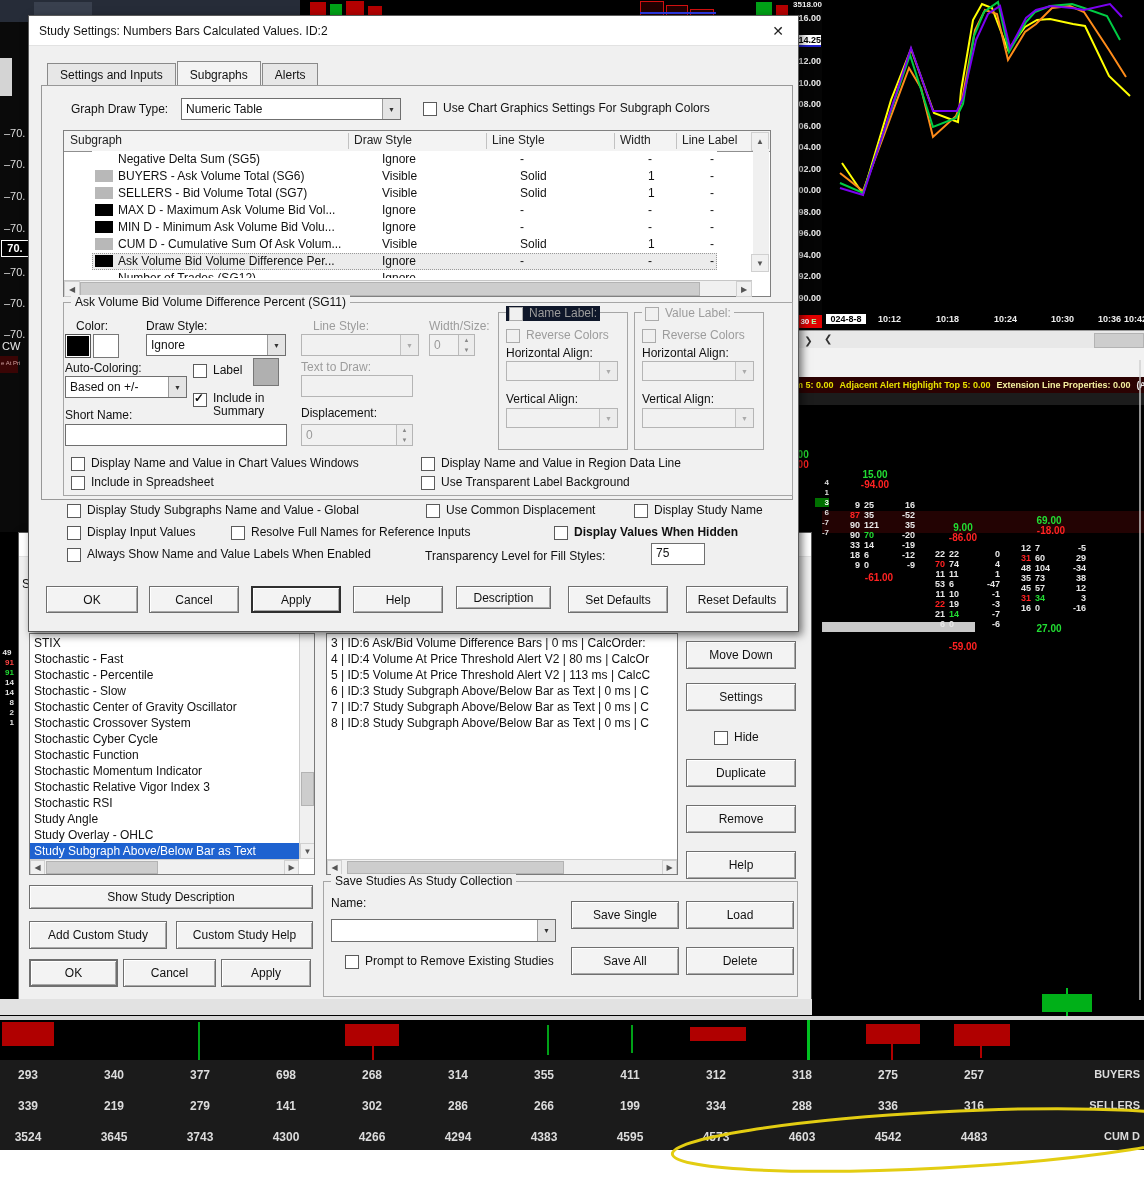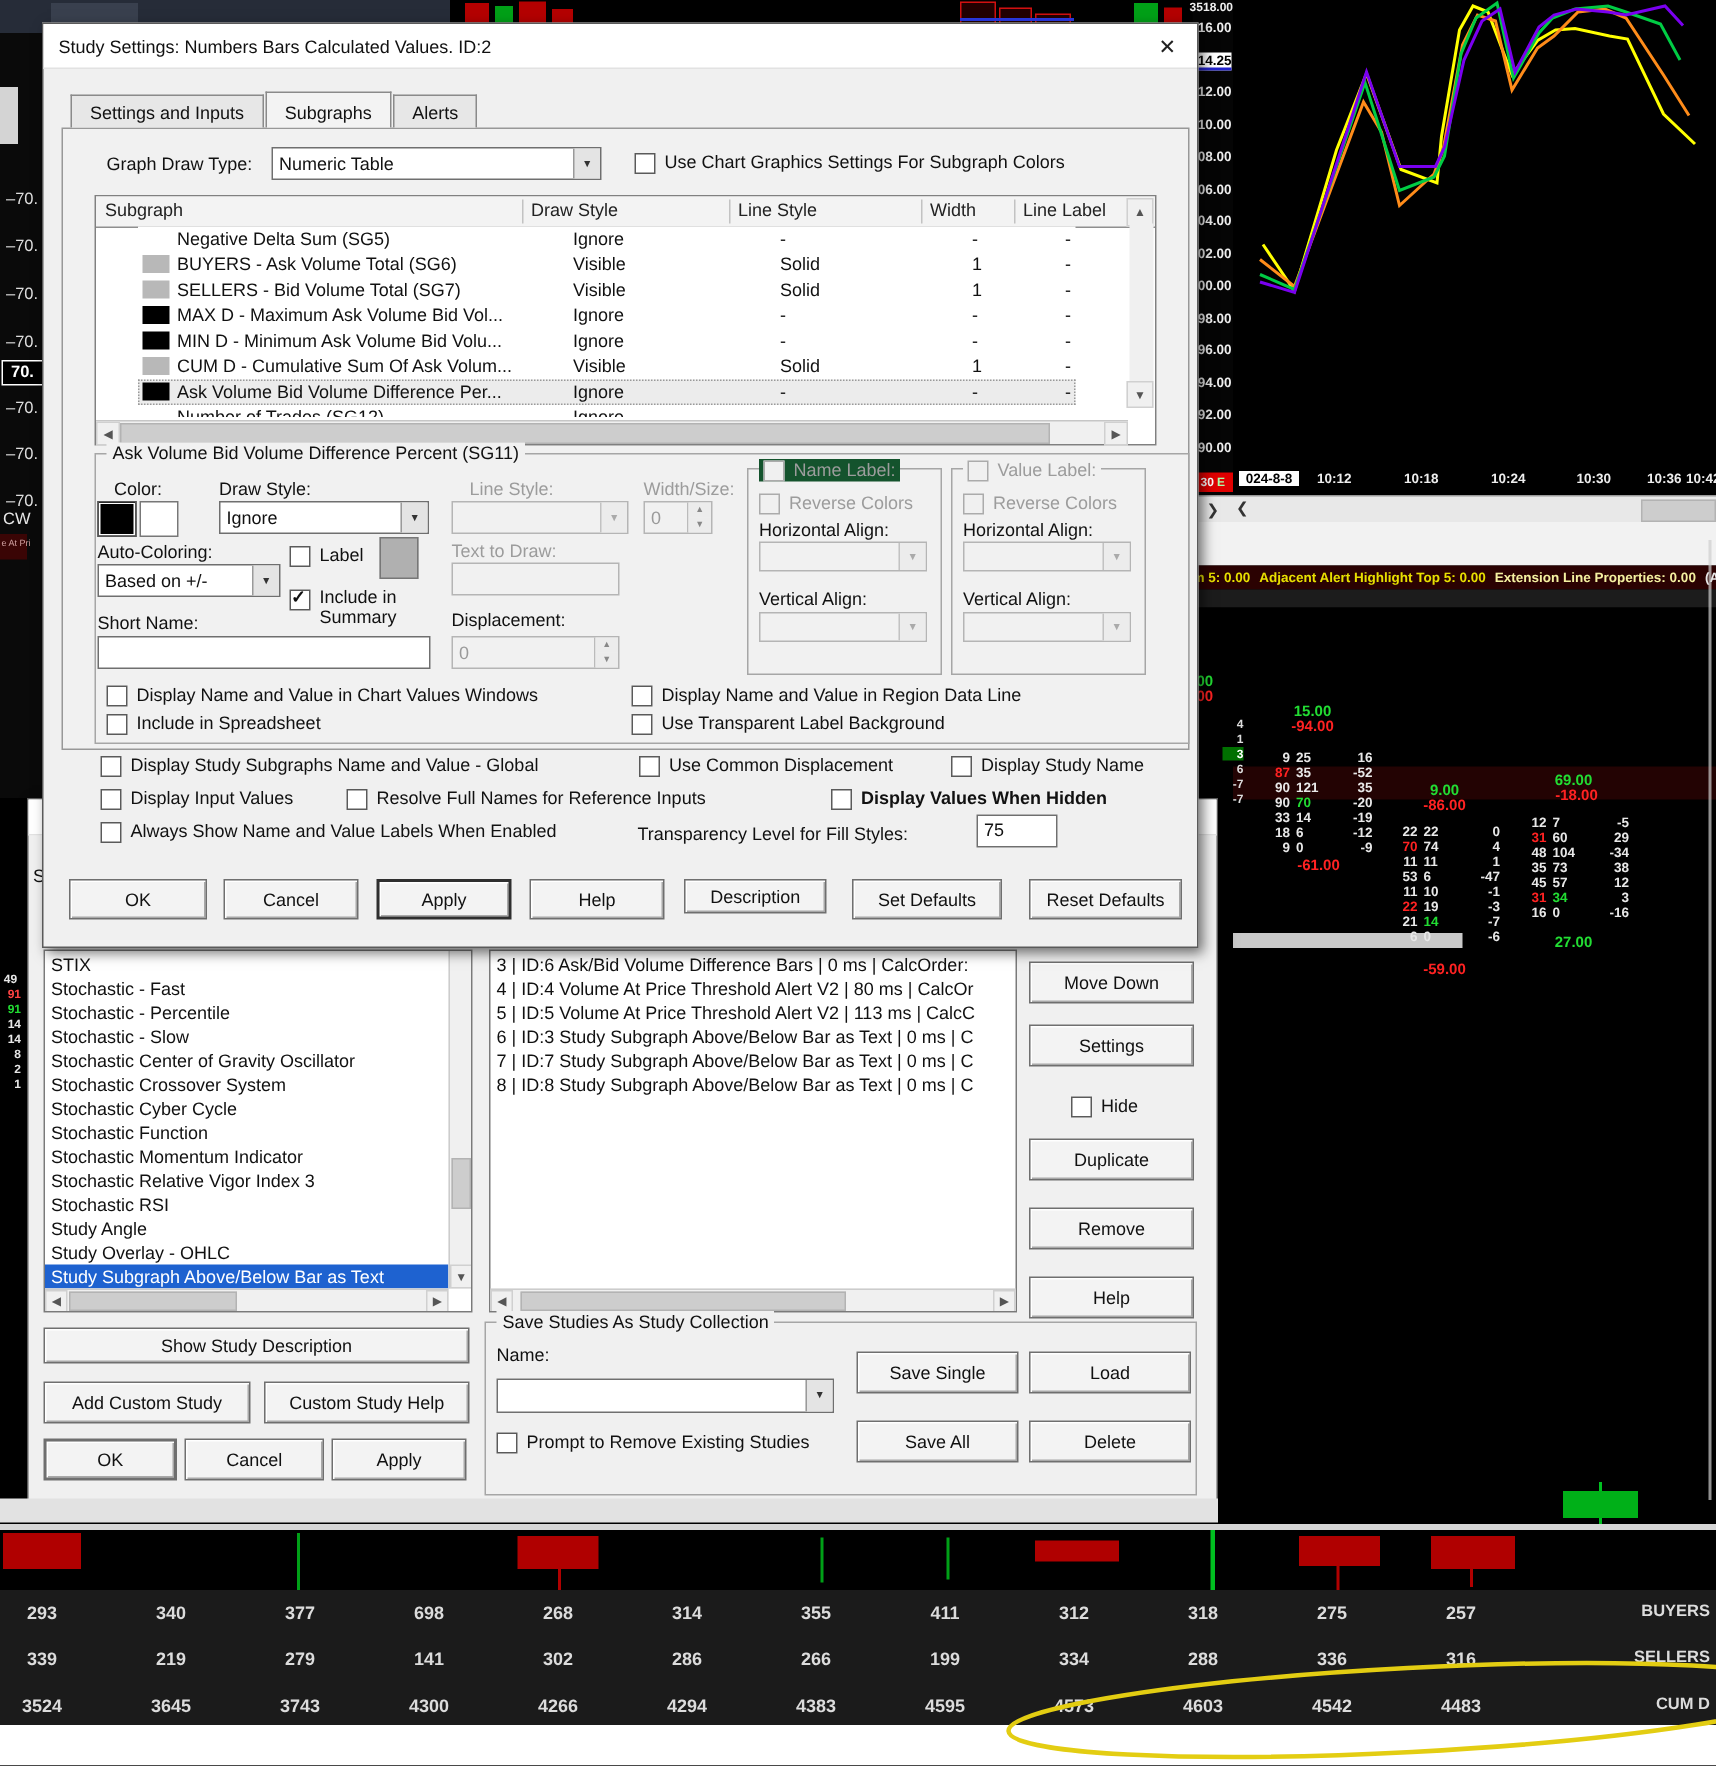--- a/index.html
+++ b/index.html
@@ -435,21 +435,21 @@
     <div class="btn" style="left:104px;top:426px;width:93px;height:28px;">Cancel</div>
     <div class="btn" style="left:202px;top:426px;width:90px;height:28px;">Apply</div>
 
     <div class="groupbox" style="left:304px;top:348px;width:473px;height:114px;"></div>
     <span class="grouplab" style="left:312px;top:341px;background:#f0f0f0;">Save Studies As Study Collection</span>
     <span class="txt" style="left:312px;top:363px;font-size:12px;">Name:</span>
     <div class="dd" style="left:312px;top:386px;width:225px;height:23px;">
       <span></span>
       <span class="arr">▼</span>
     </div>
-    <div class="cbrow" style="left:312px;top:421px;">
+    <div class="cbrow" style="left:326px;top:421px;">
       <span class="cb"></span>
       <span>Prompt to Remove Existing Studies</span>
     </div>
     <div class="btn" style="left:552px;top:368px;width:108px;height:28px;">Save Single</div>
     <div class="btn" style="left:667px;top:368px;width:108px;height:28px;">Load</div>
     <div class="btn" style="left:552px;top:414px;width:108px;height:28px;">Save All</div>
     <div class="btn" style="left:667px;top:414px;width:108px;height:28px;">Delete</div>
   </div>
 
   <div class="dialog" style="left:28px;top:15px;width:769px;height:615px;z-index:20;">
@@ -614,21 +614,21 @@
     <span class="txt" style="left:272px;top:390px;font-size:12px;">Displacement:</span>
     <div class="spin dis" style="left:272px;top:408px;width:112px;height:22px;">
       <span>0</span>
       <span class="ud">
           <div>▲</div>
           <div>▼</div>
         </span>
     </div>
 
     <div class="groupbox" style="left:469px;top:296px;width:128px;height:136px;"></div>
-    <div class="cbrow gray" style="left:477px;top:290px;background:#14532d;padding:0 3px;">
+    <div class="cbrow gray" style="left:477px;top:290px;background:#0f172a;padding:0 3px;">
       <span class="cb dis"></span>
       <span>Name Label:</span>
     </div>
     <div class="cbrow gray" style="left:477px;top:312px;">
       <span class="cb dis"></span>
       <span>Reverse Colors</span>
     </div>
     <span class="txt" style="left:477px;top:330px;font-size:12px;">Horizontal Align:</span>
     <div class="dd dis" style="left:477px;top:345px;width:112px;height:20px;">
         <span class="arr">▼</span>

